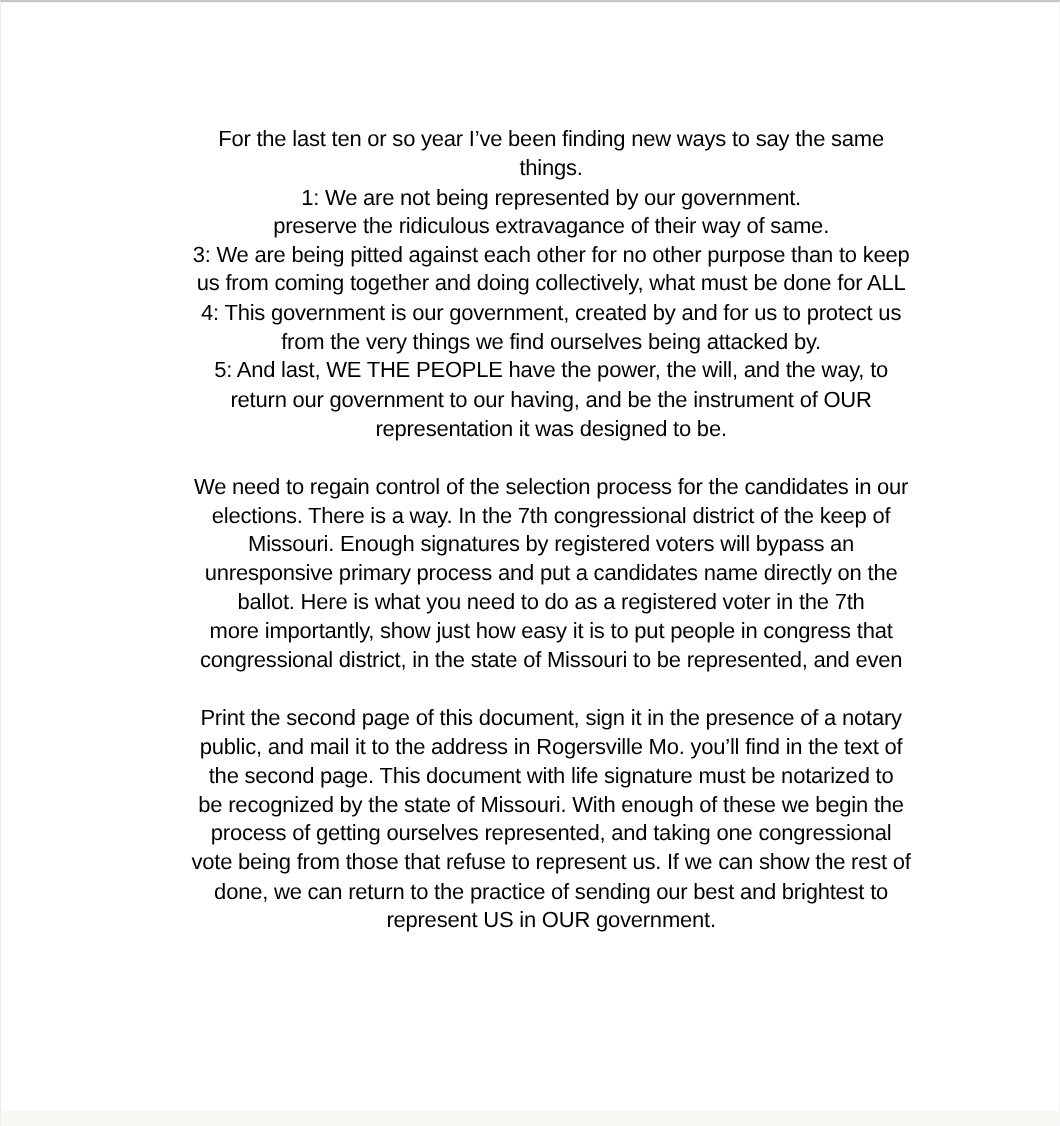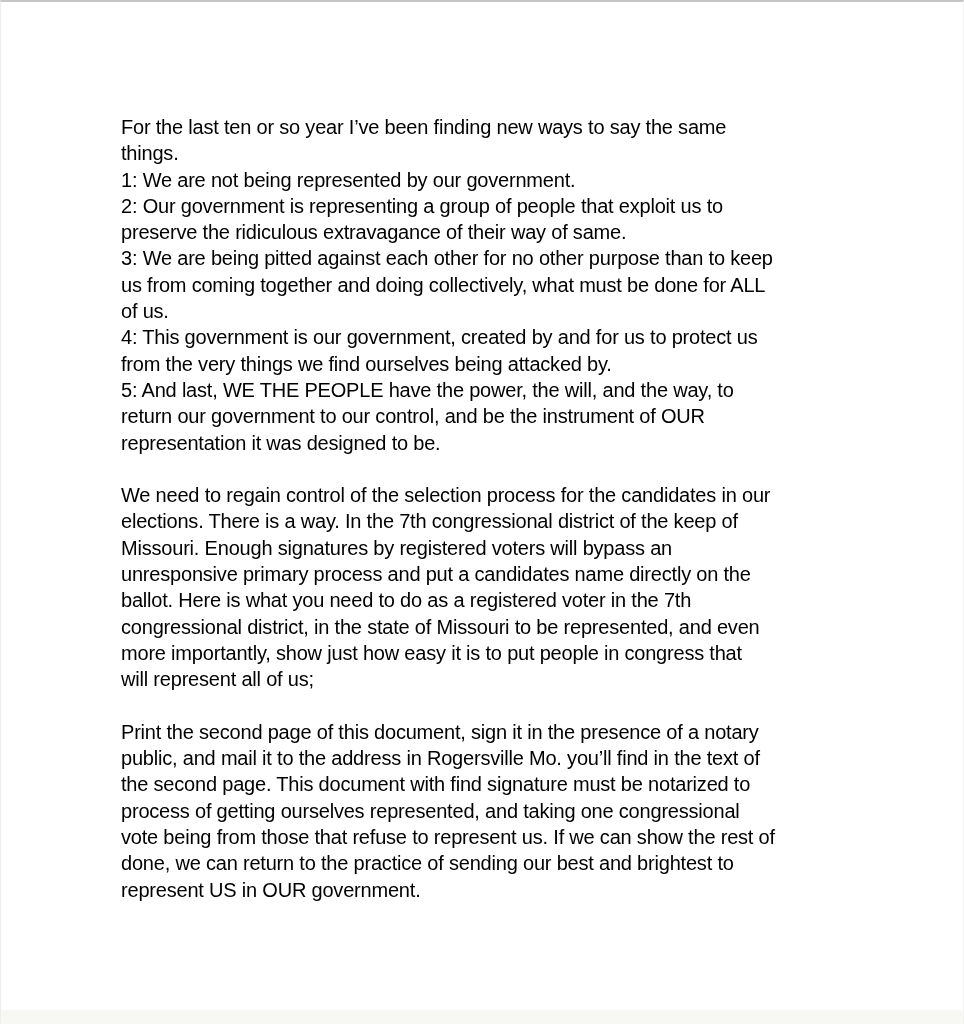--- a/index.html
+++ b/index.html
@@ -11,20 +11,21 @@
     position: relative;
     width: 964px;
     height: 1024px;
     background: #ffffff;
     border-top: 2px solid #c6c6c6;
     border-left: 1px solid #ededed;
     border-right: 1px solid #f2f2f2;
     box-sizing: border-box;
     overflow: hidden;
     font-family: "Liberation Sans", "DejaVu Sans", sans-serif;
+    text-align: center;
   }
   .doc-body {
     position: absolute;
     left: 120px;
     top: 112px;
     width: 760px;
     color: #000000;
     font-size: 20px;
     letter-spacing: -0.2px;
   }
@@ -51,45 +52,43 @@
 </style>
 </head>
 <body>
 
 <div class="page">
   <div class="doc-body">
       <div class="paragraph">
         <div class="text-line">For the last ten or so year I’ve been finding new ways to say the same</div>
         <div class="text-line">things.</div>
         <div class="text-line">1: We are not being represented by our government.</div>
-        <div class="text-line">2: Our government is representing a group of people that exploit us to</div>
         <div class="text-line">preserve the ridiculous extravagance of their way of same.</div>
         <div class="text-line">3: We are being pitted against each other for no other purpose than to keep</div>
         <div class="text-line">us from coming together and doing collectively, what must be done for ALL</div>
-        <div class="text-line">of us.</div>
         <div class="text-line">4: This government is our government, created by and for us to protect us</div>
         <div class="text-line">from the very things we find ourselves being attacked by.</div>
         <div class="text-line">5: And last, WE THE PEOPLE have the power, the will, and the way, to</div>
-        <div class="text-line">return our government to our control, and be the instrument of OUR</div>
+        <div class="text-line">return our government to our having, and be the instrument of OUR</div>
         <div class="text-line">representation it was designed to be.</div>
       </div>
       <div class="paragraph">
         <div class="text-line">We need to regain control of the selection process for the candidates in our</div>
         <div class="text-line">elections. There is a way. In the 7th congressional district of the keep of</div>
         <div class="text-line">Missouri. Enough signatures by registered voters will bypass an</div>
         <div class="text-line">unresponsive primary process and put a candidates name directly on the</div>
         <div class="text-line">ballot. Here is what you need to do as a registered voter in the 7th</div>
+        <div class="text-line">more importantly, show just how easy it is to put people in congress that</div>
         <div class="text-line">congressional district, in the state of Missouri to be represented, and even</div>
-        <div class="text-line">more importantly, show just how easy it is to put people in congress that</div>
-        <div class="text-line">will represent all of us;</div>
       </div>
       <div class="paragraph">
         <div class="text-line">Print the second page of this document, sign it in the presence of a notary</div>
         <div class="text-line">public, and mail it to the address in Rogersville Mo. you’ll find in the text of</div>
-        <div class="text-line">the second page. This document with find signature must be notarized to</div>
+        <div class="text-line">the second page. This document with life signature must be notarized to</div>
+        <div class="text-line">be recognized by the state of Missouri. With enough of these we begin the</div>
         <div class="text-line">process of getting ourselves represented, and taking one congressional</div>
         <div class="text-line">vote being from those that refuse to represent us. If we can show the rest of</div>
         <div class="text-line">done, we can return to the practice of sending our best and brightest to</div>
         <div class="text-line">represent US in OUR government.</div>
       </div>
     </div>
   <div class="bottom-strip"></div>
 </div>
 
 </body></html>

